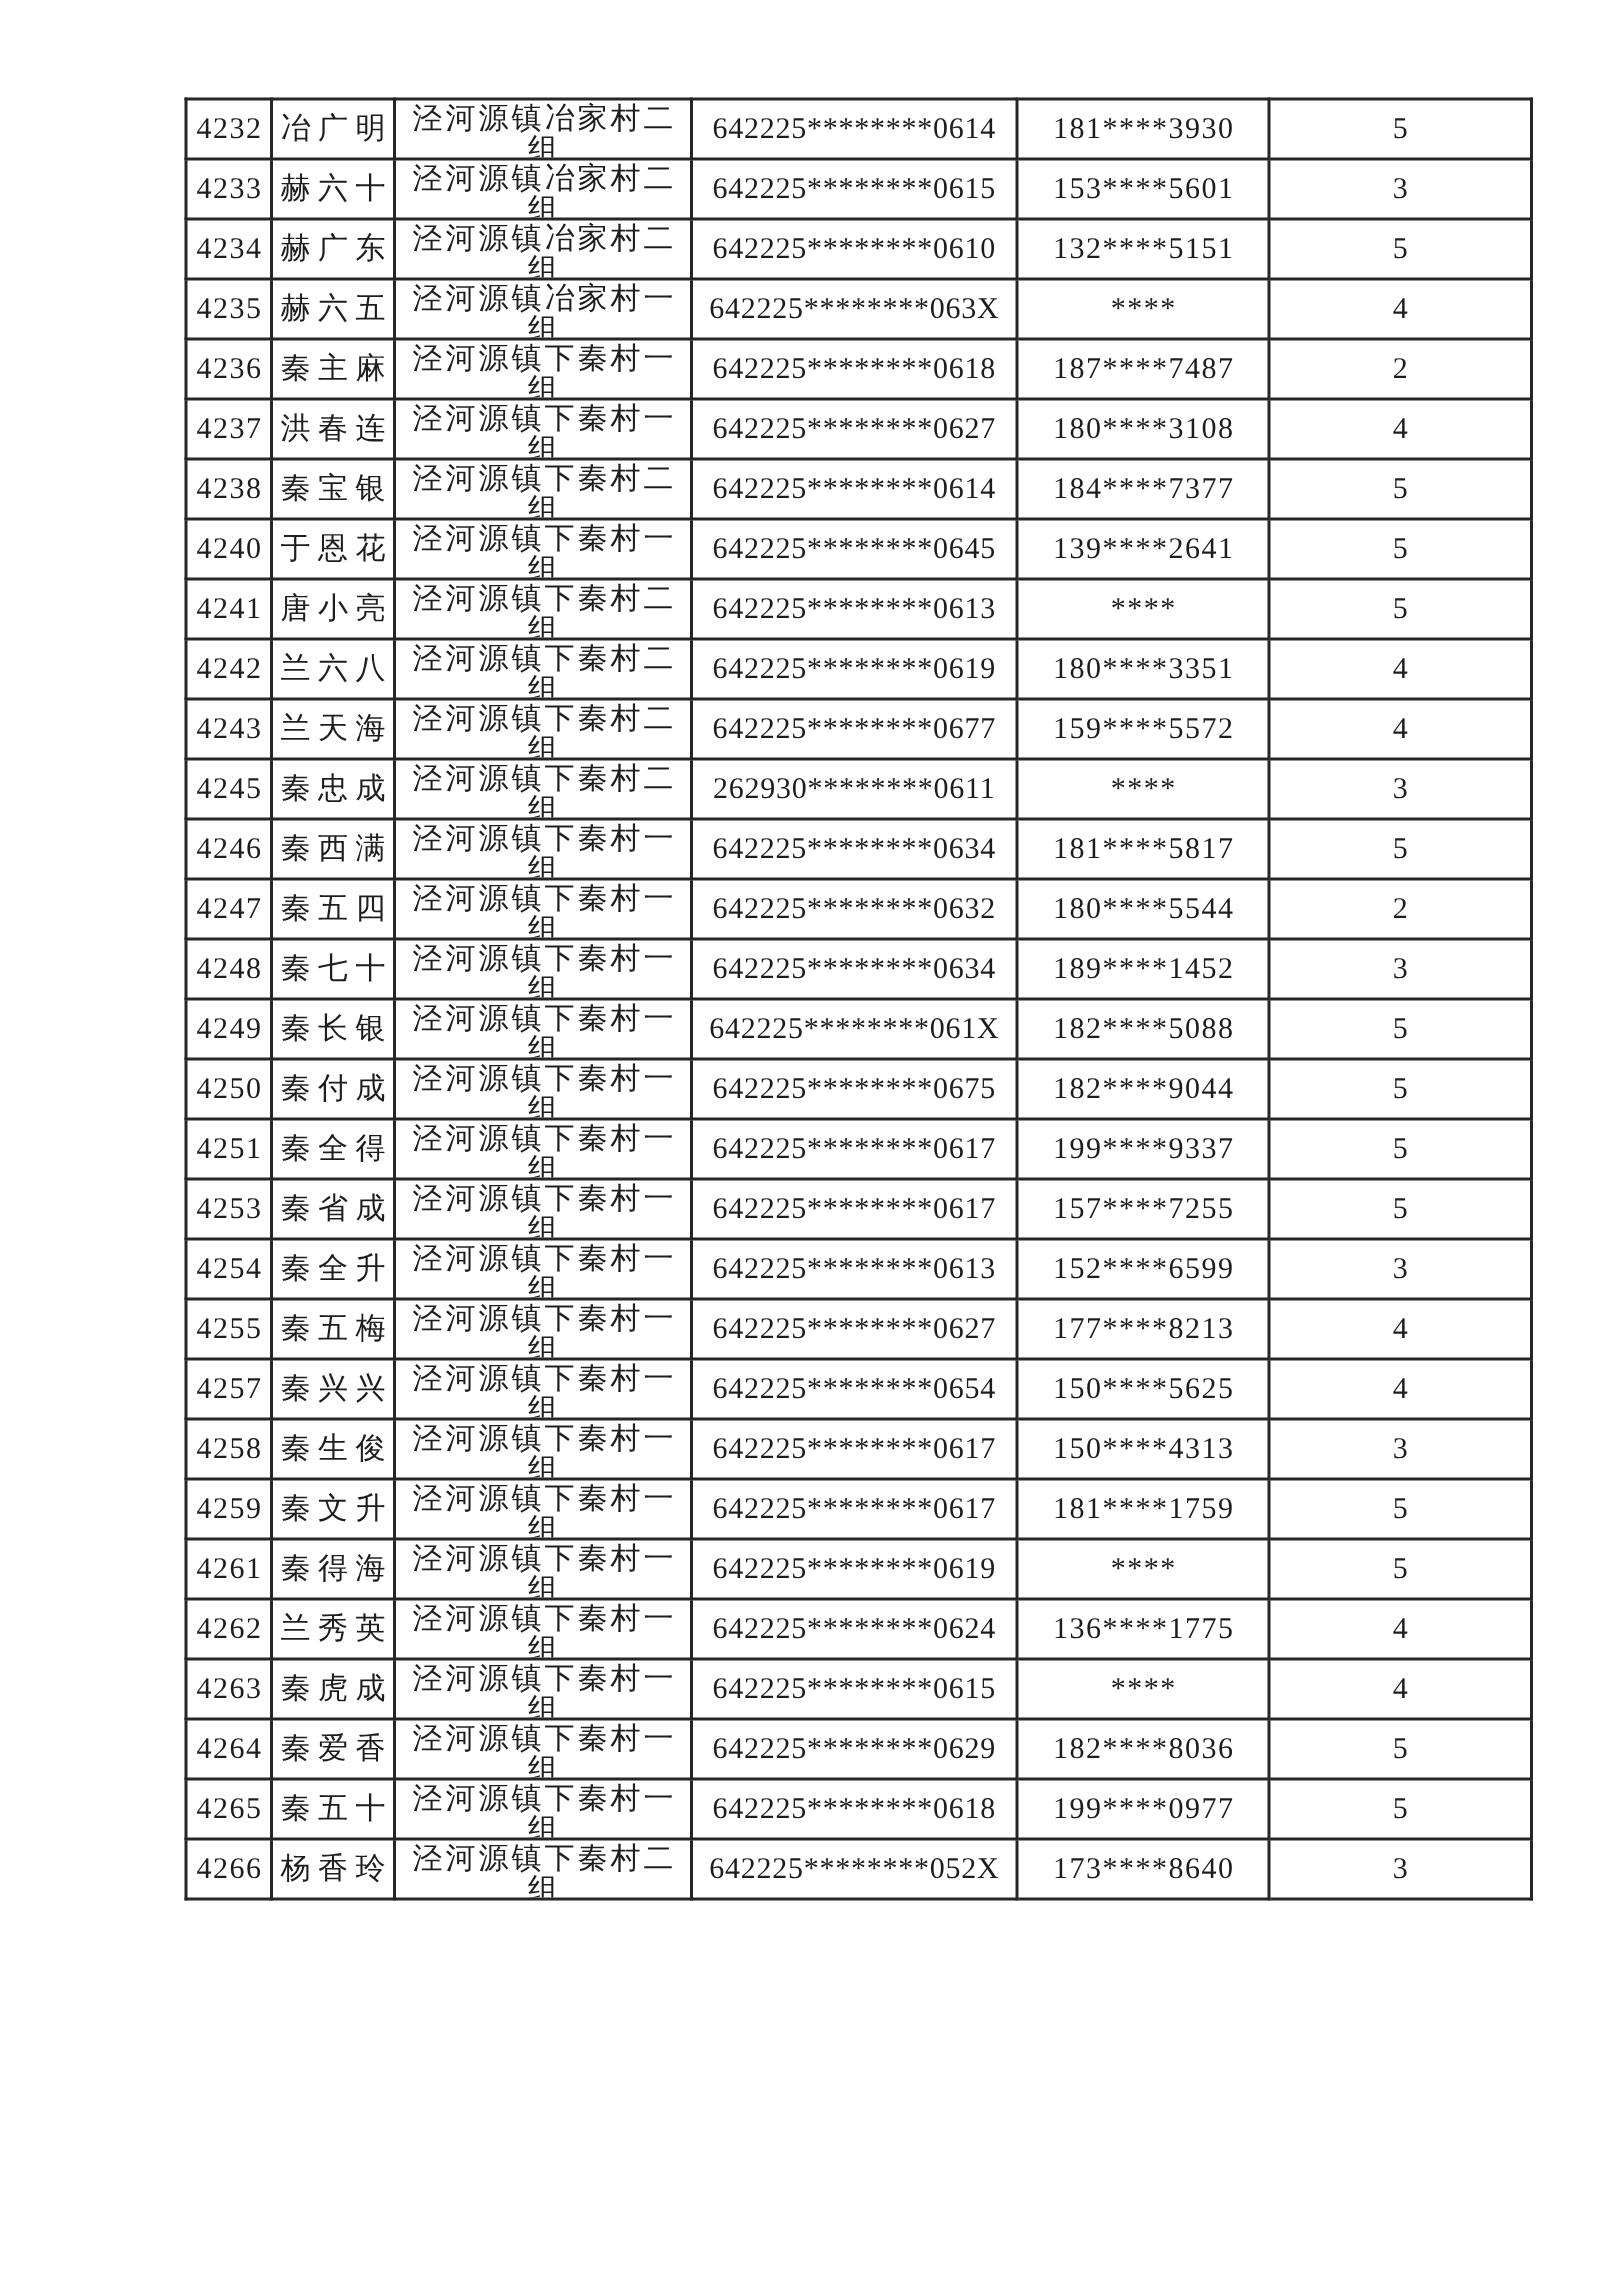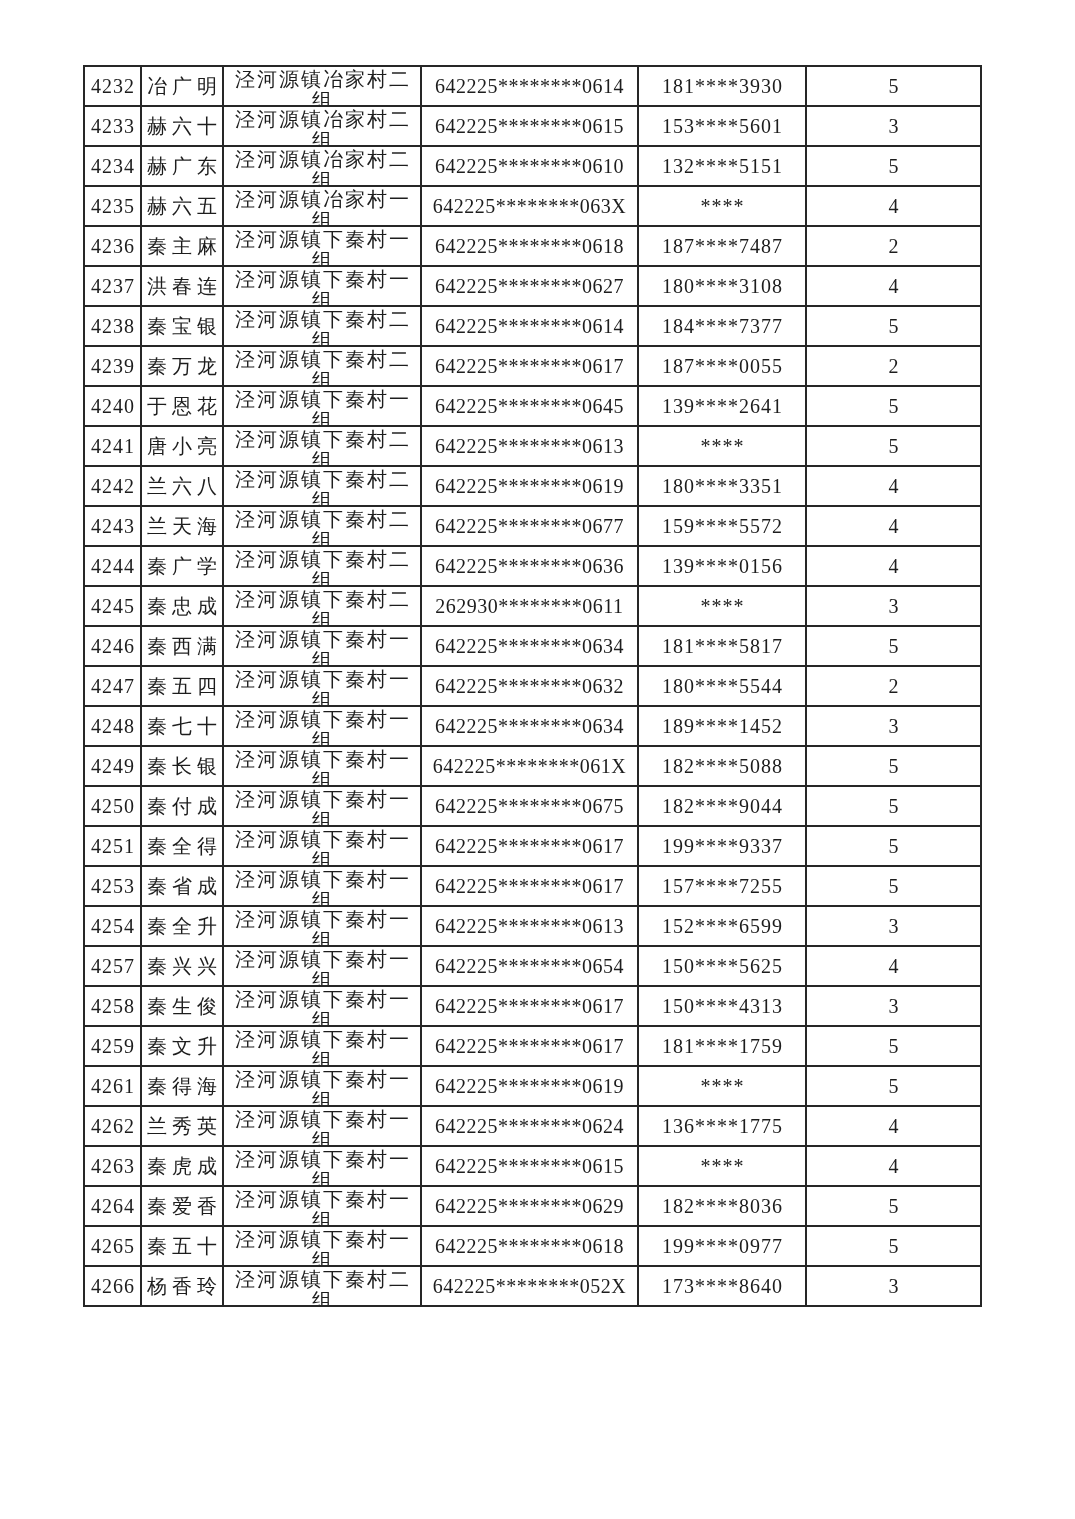--- a/index.html
+++ b/index.html
@@ -12,20 +12,21 @@
     height: 1519px;
     position: relative;
     font-family: "Liberation Serif", "DejaVu Serif", serif;
     color: #1d1d1d;
     overflow: hidden;
   }
   .page {
     position: absolute;
     inset: 0;
     background: #ffffff;
+    margin-left: 40px;
   }
   table.roster {
     position: absolute;
     left: 83px;
     top: 65px;
     width: 897px;
     border-collapse: collapse;
     table-layout: fixed;
   }
   table.roster td {
@@ -162,33 +163,20 @@
       <div class="addr-wrap">
         <div class="addr-line1">泾河源镇下秦村二</div>
         <div class="addr-line2">组</div>
       </div>
     </td>
     <td class="c-id">642225********0614</td>
     <td class="c-phone">184****7377</td>
     <td class="c-count">5</td>
   </tr>
         <tr>
-    <td class="c-no">4239</td>
-    <td class="c-name">秦万龙</td>
-    <td class="c-addr">
-      <div class="addr-wrap">
-        <div class="addr-line1">泾河源镇下秦村二</div>
-        <div class="addr-line2">组</div>
-      </div>
-    </td>
-    <td class="c-id">642225********0617</td>
-    <td class="c-phone">187****0055</td>
-    <td class="c-count">2</td>
-  </tr>
-        <tr>
     <td class="c-no">4240</td>
     <td class="c-name">于恩花</td>
     <td class="c-addr">
       <div class="addr-wrap">
         <div class="addr-line1">泾河源镇下秦村一</div>
         <div class="addr-line2">组</div>
       </div>
     </td>
     <td class="c-id">642225********0645</td>
     <td class="c-phone">139****2641</td>
@@ -224,33 +212,20 @@
     <td class="c-no">4243</td>
     <td class="c-name">兰天海</td>
     <td class="c-addr">
       <div class="addr-wrap">
         <div class="addr-line1">泾河源镇下秦村二</div>
         <div class="addr-line2">组</div>
       </div>
     </td>
     <td class="c-id">642225********0677</td>
     <td class="c-phone">159****5572</td>
-    <td class="c-count">4</td>
-  </tr>
-        <tr>
-    <td class="c-no">4244</td>
-    <td class="c-name">秦广学</td>
-    <td class="c-addr">
-      <div class="addr-wrap">
-        <div class="addr-line1">泾河源镇下秦村二</div>
-        <div class="addr-line2">组</div>
-      </div>
-    </td>
-    <td class="c-id">642225********0636</td>
-    <td class="c-phone">139****0156</td>
     <td class="c-count">4</td>
   </tr>
         <tr>
     <td class="c-no">4245</td>
     <td class="c-name">秦忠成</td>
     <td class="c-addr">
       <div class="addr-wrap">
         <div class="addr-line1">泾河源镇下秦村二</div>
         <div class="addr-line2">组</div>
       </div>
@@ -355,20 +330,33 @@
     <td class="c-name">秦全升</td>
     <td class="c-addr">
       <div class="addr-wrap">
         <div class="addr-line1">泾河源镇下秦村一</div>
         <div class="addr-line2">组</div>
       </div>
     </td>
     <td class="c-id">642225********0613</td>
     <td class="c-phone">152****6599</td>
     <td class="c-count">3</td>
+  </tr>
+        <tr>
+    <td class="c-no">4255</td>
+    <td class="c-name">秦五梅</td>
+    <td class="c-addr">
+      <div class="addr-wrap">
+        <div class="addr-line1">泾河源镇下秦村一</div>
+        <div class="addr-line2">组</div>
+      </div>
+    </td>
+    <td class="c-id">642225********0627</td>
+    <td class="c-phone">177****8213</td>
+    <td class="c-count">4</td>
   </tr>
         <tr>
     <td class="c-no">4257</td>
     <td class="c-name">秦兴兴</td>
     <td class="c-addr">
       <div class="addr-wrap">
         <div class="addr-line1">泾河源镇下秦村一</div>
         <div class="addr-line2">组</div>
       </div>
     </td>

